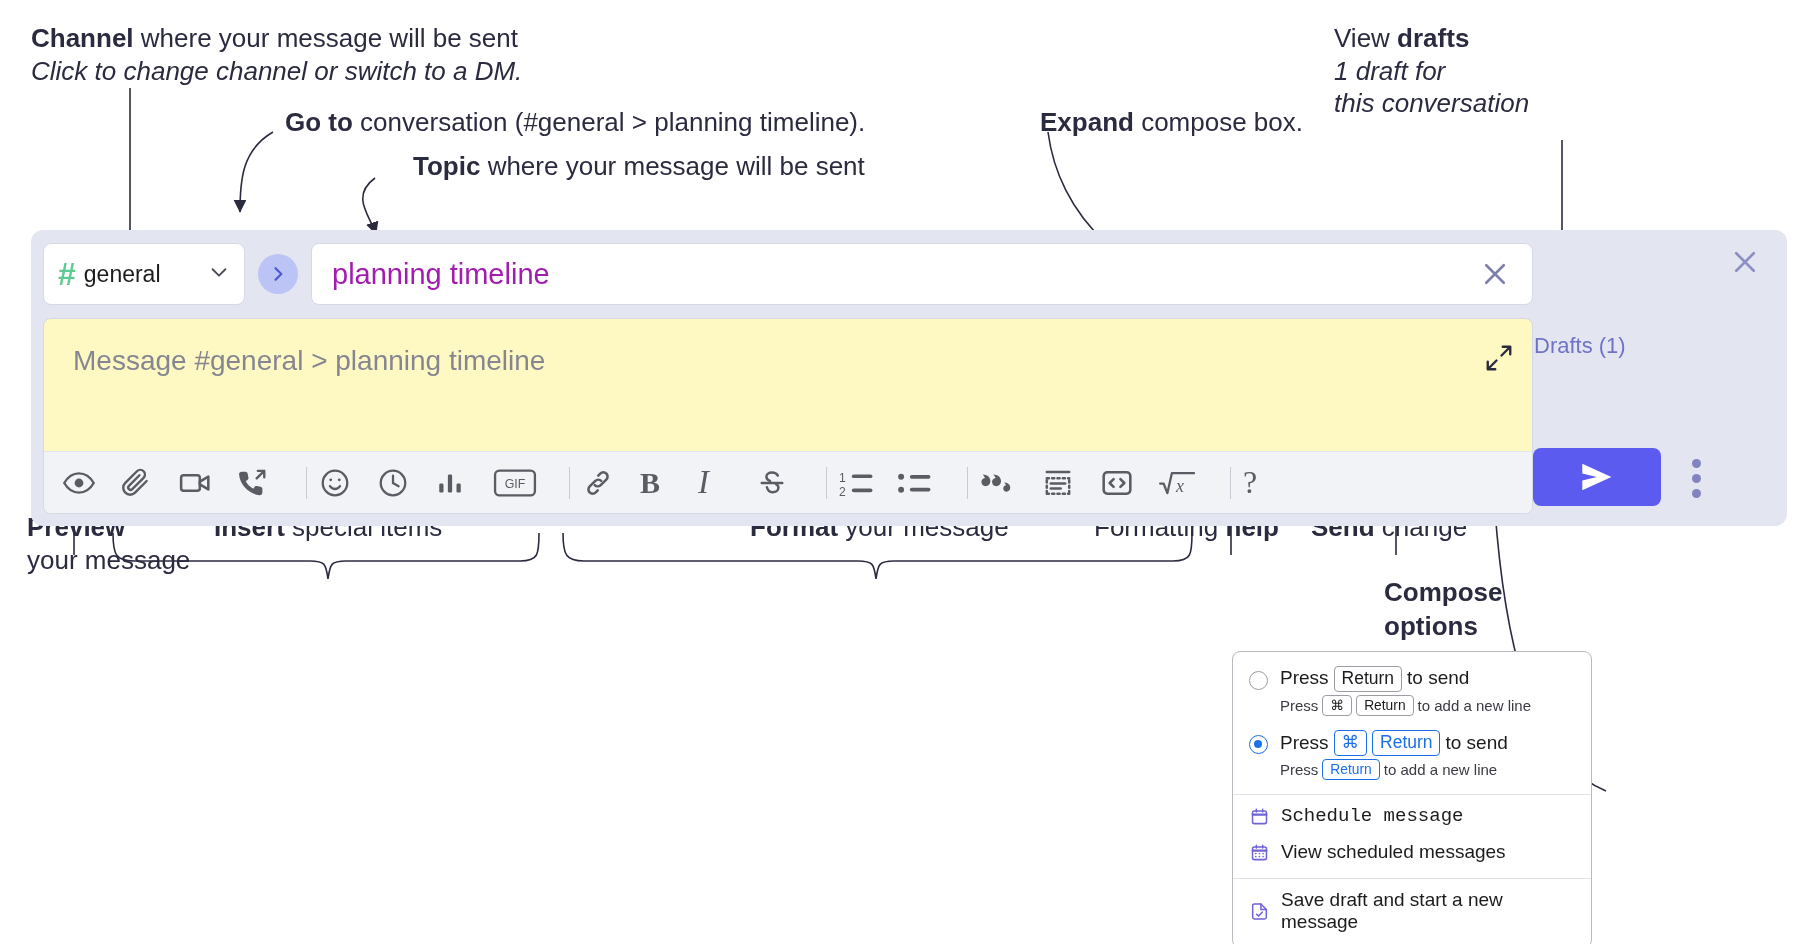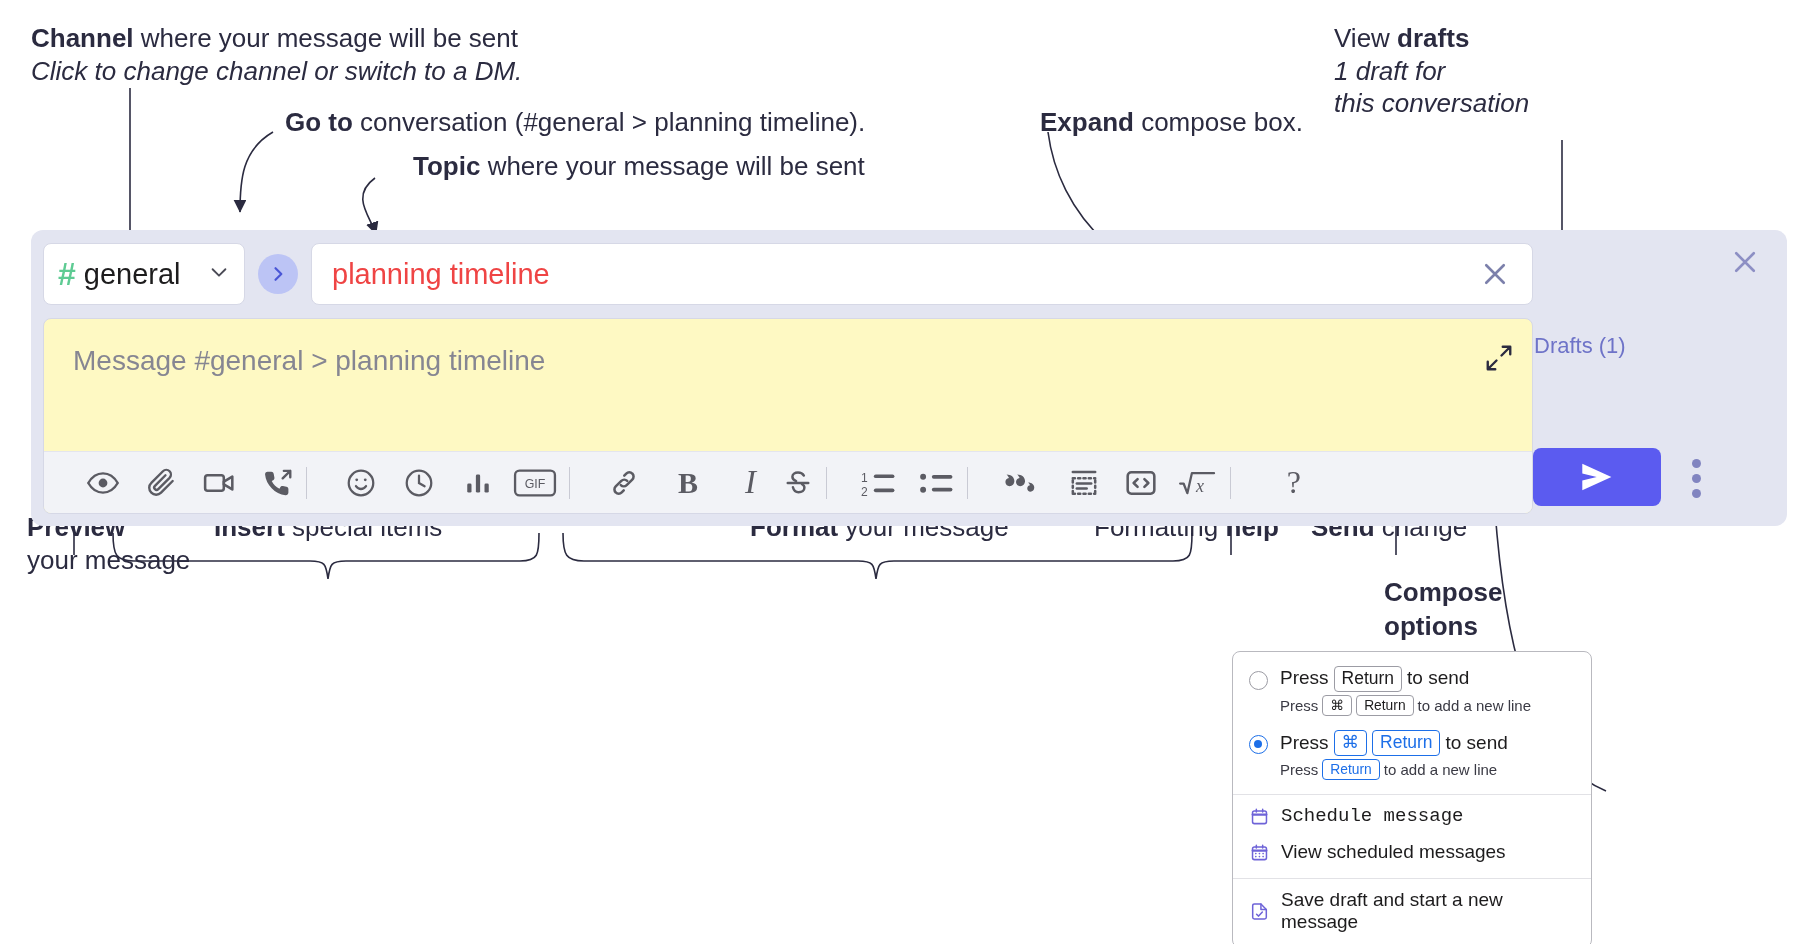--- a/index.html
+++ b/index.html
@@ -47,36 +47,36 @@
 
   
   #header-row { display: flex; align-items: center; height: 64px; }
   #channel-btn {
     width: 202px; height: 62px;
     background: #fff; border: 1px solid #d6d8e6; border-radius: 8px;
     display: flex; align-items: center; gap: 8px;
     padding: 0 14px;
   }
   #hash-icon { color: #5ecb93; font-size: 32px; font-weight: 700; line-height: 1; }
-  #channel-name { font-size: 29px; color: #1d1c1d; }
+  #channel-name { font-size: 23px; color: #1d1c1d; }
   #chev { margin-left: auto; color: #4a4a55; }
   #goto-btn {
     width: 40px; height: 40px; margin: 0 13px;
     border-radius: 50%;
     background: #bcc4f5;
     display: flex; align-items: center; justify-content: center;
     color: #4a56d6;
   }
   #topic-field {
     flex: 1; height: 62px;
     background: #fff; border: 1px solid #d6d8e6; border-radius: 8px;
     display: flex; align-items: center;
     padding: 0 16px 0 20px;
   }
-  #topic-value { font-size: 29px; color: #ef4444; flex: 1; }
+  #topic-value { font-size: 29px; color: #a21caf; flex: 1; }
   #topic-clear { width: 42px; height: 42px; display: flex; align-items: center; justify-content: center; color: #7c80ab; }
 
   
   #msgbox {
     position: absolute; left: 0; top: 76px;
     width: 1490px; height: 196px;
     background: #fef9c3;
     border: 1px solid #d6d8e6;
     border-radius: 8px;
     overflow: hidden;
@@ -91,21 +91,21 @@
     display: flex; align-items: center; justify-content: center;
   }
   #toolbar {
     position: absolute; left: 0; bottom: 0;
     width: 100%; height: 62px;
     background: #f2f3f7;
     border-top: 1px solid #e4e5ee;
     display: flex; align-items: center;
     padding-left: 18px;
   }
-  .tb { width: 58px; height: 48px; display: flex; align-items: center; justify-content: flex-end; color: #5b5b63; }
+  .tb { width: 58px; height: 48px; display: flex; align-items: center; justify-content: flex-start; color: #5b5b63; }
   .tb svg { display: block; }
   .tb-sep { width: 1px; height: 32px; background: #c9cad4; margin: 0 12px; flex: 0 0 auto; }
   .tb-text { font-size: 30px; font-weight: 700; color: #5b5b63; font-family: "Liberation Serif", serif; }
   .tb-text.ital { font-style: italic; font-weight: 400; }
 
   
   #popup {
     position: absolute; left: 1232px; top: 651px;
     width: 360px;
     background: #fff;

